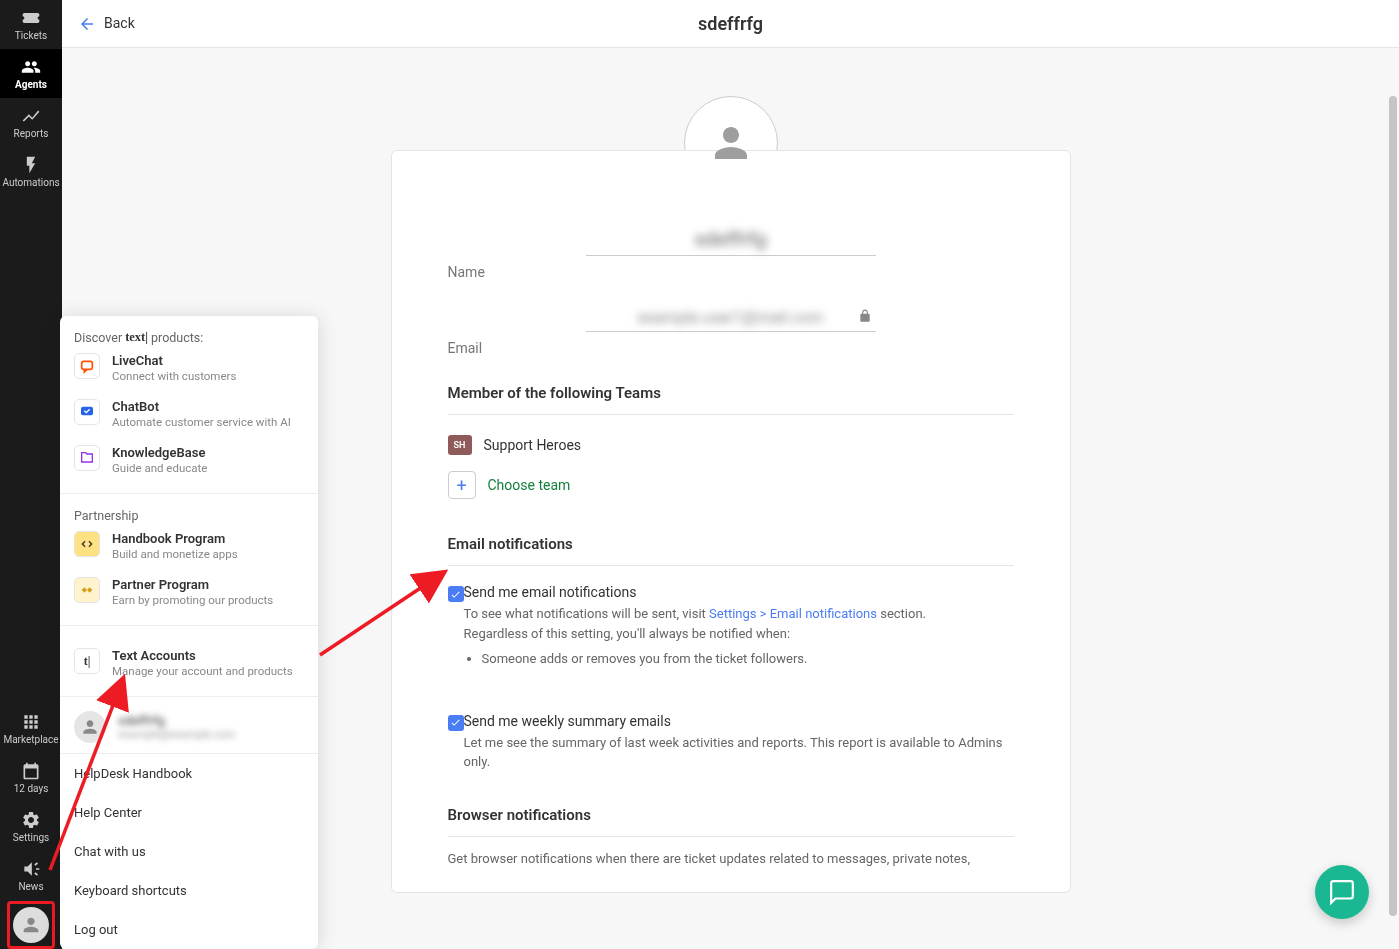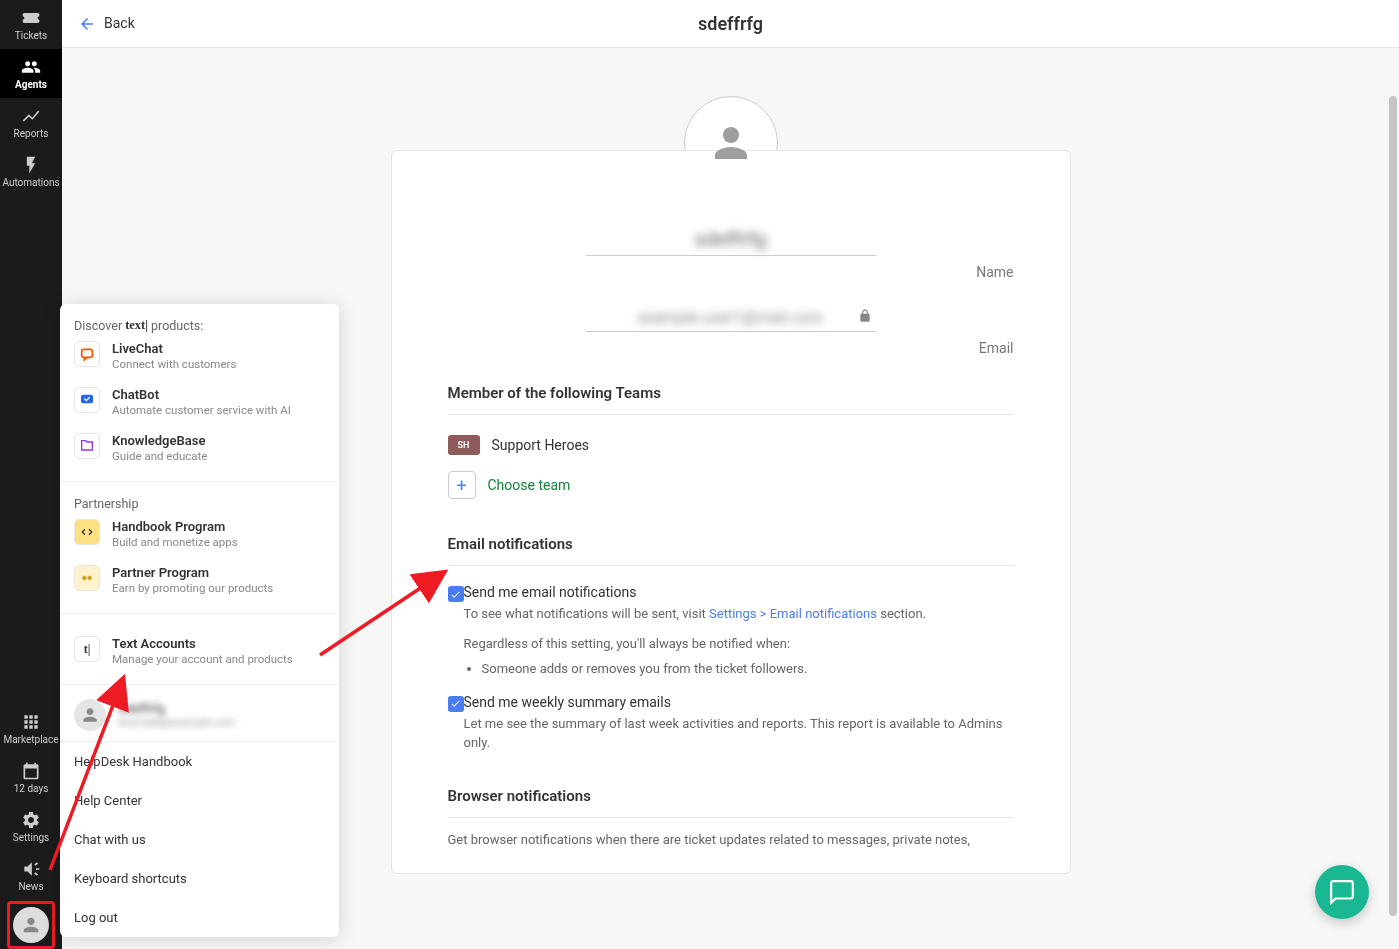--- a/index.html
+++ b/index.html
@@ -25,48 +25,48 @@
 .page-title { position: absolute; left: 50%; transform: translateX(-50%); font-weight: 600; font-size: 18px; color: #333; }
 
 .content-scroll { flex: 1; overflow-y: auto; background: #f7f7f7; position: relative; }
 .content-inner { max-width: 680px; margin: 0 auto; padding: 48px 0 40px; }
 
 .avatar-big { width: 94px; height: 94px; border-radius: 50%; border: 1px solid #ccc; background: #fff; margin: 0 auto 8px; display: flex; align-items: center; justify-content: center; }
 .avatar-big svg { width: 48px; height: 48px; fill: #9e9e9e; }
 
 .profile-card { background: #fff; border: 1px solid #e5e5e5; border-radius: 6px; padding: 32px 56px 24px; margin-top: -48px; padding-top: 72px; }
 
-.field-group { margin-bottom: 24px; text-align: right; }
+.field-group { margin-bottom: 24px; text-align: left; }
 .field-input-wrap { border-bottom: 1px solid #ccc; width: 290px; margin: 0 auto; padding: 4px 0; position: relative; display: flex; align-items: center; justify-content: center; }
 .field-blur { filter: blur(4px); color: #888; font-size: 16px; user-select: none; }
 .lock-icon { position: absolute; right: 4px; }
 .lock-icon svg { width: 14px; height: 14px; fill: #888; }
 .field-label { color: #777; font-size: 14px; margin-top: 8px; }
 
 .section-title { font-weight: 600; font-size: 15px; color: #333; margin: 28px 0 2px; padding-bottom: 10px;}
 .section-divider { border-top: 1px solid #e5e5e5; margin-bottom: 12px; }
 
 .team-row { display: flex; align-items: center; gap: 12px; padding: 8px 0; }
-.team-badge { width: 32px; height: 20px; background: #8e5a5a; color: #fff; font-size: 9px; font-weight: 600; border-radius: 3px; display: flex; align-items: center; justify-content: center; }
+.team-badge { width: 24px; height: 20px; background: #8e5a5a; color: #fff; font-size: 9px; font-weight: 600; border-radius: 3px; display: flex; align-items: center; justify-content: center; }
 .team-name { font-size: 14px; color: #333; }
 
 .choose-team { display: flex; align-items: center; gap: 12px; padding: 8px 0; cursor: pointer; }
 .plus-box { width: 28px; height: 28px; border: 1px solid #ccc; border-radius: 4px; display: flex; align-items: center; justify-content: center; color: #4a7cf3; font-size: 18px; }
 .choose-team-label { color: #15803d; font-size: 14px; }
 
 .checkbox-row { display: flex; padding: 6px 0; align-items: flex-start; }
 .checkbox { width: 16px; height: 16px; background: #4a7cf3; border-radius: 3px; display: flex; align-items: center; justify-content: center; flex-shrink: 0; margin-top: 2px; cursor: pointer; }
 .checkbox svg { width: 11px; height: 11px; fill: #fff; }
 .checkbox-content { flex: 1; }
 .checkbox-label { font-size: 14px; color: #333; }
 .checkbox-desc { font-size: 13px; color: #666; margin-top: 4px; line-height: 1.5; }
 .checkbox-desc a { color: #4a7cf3; }
 .checkbox-desc ul { margin: 6px 0 0 18px; }
 
-.popup { position: absolute; left: 60px; bottom: 12px; width: 279px; background: #fff; border-radius: 6px; box-shadow: 0 2px 20px rgba(0,0,0,0.15); z-index: 100; overflow: hidden; font-size: 13px; }
+.popup { position: absolute; left: 60px; bottom: 0; width: 258px; background: #fff; border-radius: 6px; box-shadow: 0 2px 20px rgba(0,0,0,0.15); z-index: 100; overflow: hidden; font-size: 13px; }
 .popup-section { padding: 14px 14px 10px; border-bottom: 1px solid #eee; }
 .popup-section:last-child { border-bottom: none; }
 .popup-heading { color: #666; font-size: 12.5px; display: flex; align-items: center; gap: 3px; }
 .popup-item { display: flex; gap: 12px; padding: 8px 0; cursor: pointer; align-items: flex-start; }
 .popup-item-icon { width: 26px; height: 26px; border-radius: 5px; display: flex; align-items: center; justify-content: center; flex-shrink: 0; border: 1px solid #e5e5e5; }
 .popup-item-icon svg { width: 16px; height: 16px; }
 .popup-item-text { flex: 1; }
 .popup-item-title { font-weight: 600; color: #333; font-size: 13px; }
 .popup-item-sub { color: #888; font-size: 11.5px; margin-top: 1px; }
 .popup-user { display: flex; gap: 12px; align-items: center; }
@@ -210,29 +210,29 @@
           <div class="checkbox-row">
             <div class="checkbox">
                 <svg viewBox="0 0 24 24">
                   <path d="M9 16.17L4.83 12l-1.42 1.41L9 19 21 7l-1.41-1.41z"></path>
                 </svg>
               </div>
             <div class="checkbox-content">
               <div class="checkbox-label">Send me email notifications</div>
               <div class="checkbox-desc">
                 <span>To see what notifications will be sent, visit </span><a>Settings &gt; Email notifications</a><span> section.</span>
-                <div style="margin-top:10px">Regardless of this setting, you'll always be notified when:</div>
+                <div style="">Regardless of this setting, you'll always be notified when:</div>
                 <ul>
                     <li>Someone adds or removes you from the ticket followers.</li>
                   </ul>
               </div>
             </div>
           </div>
 
-          <div class="checkbox-row" style="margin-top:3px">
+          <div class="checkbox-row" style="margin-top:32px">
             <div class="checkbox">
                 <svg viewBox="0 0 24 24">
                   <path d="M9 16.17L4.83 12l-1.42 1.41L9 19 21 7l-1.41-1.41z"></path>
                 </svg>
               </div>
             <div class="checkbox-content">
               <div class="checkbox-label">Send me weekly summary emails</div>
               <div class="checkbox-desc">Let me see the summary of last week activities and reports. This report is available to Admins only.</div>
             </div>
           </div>

